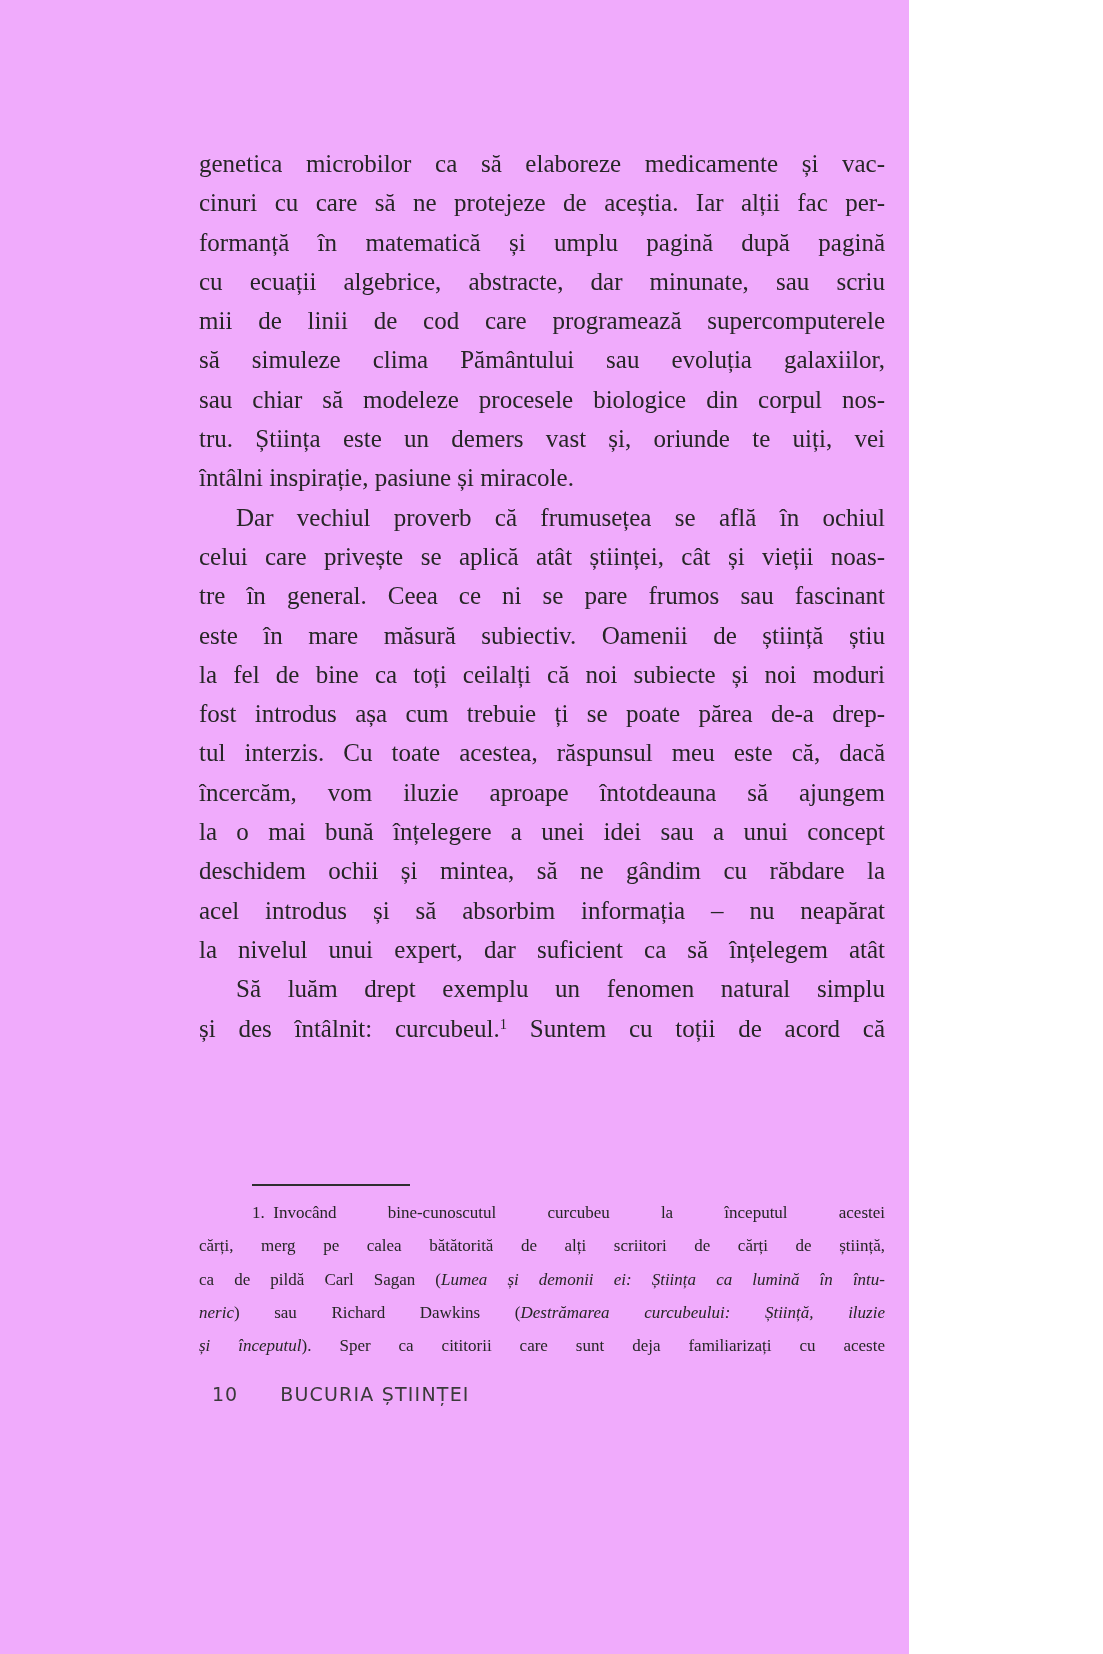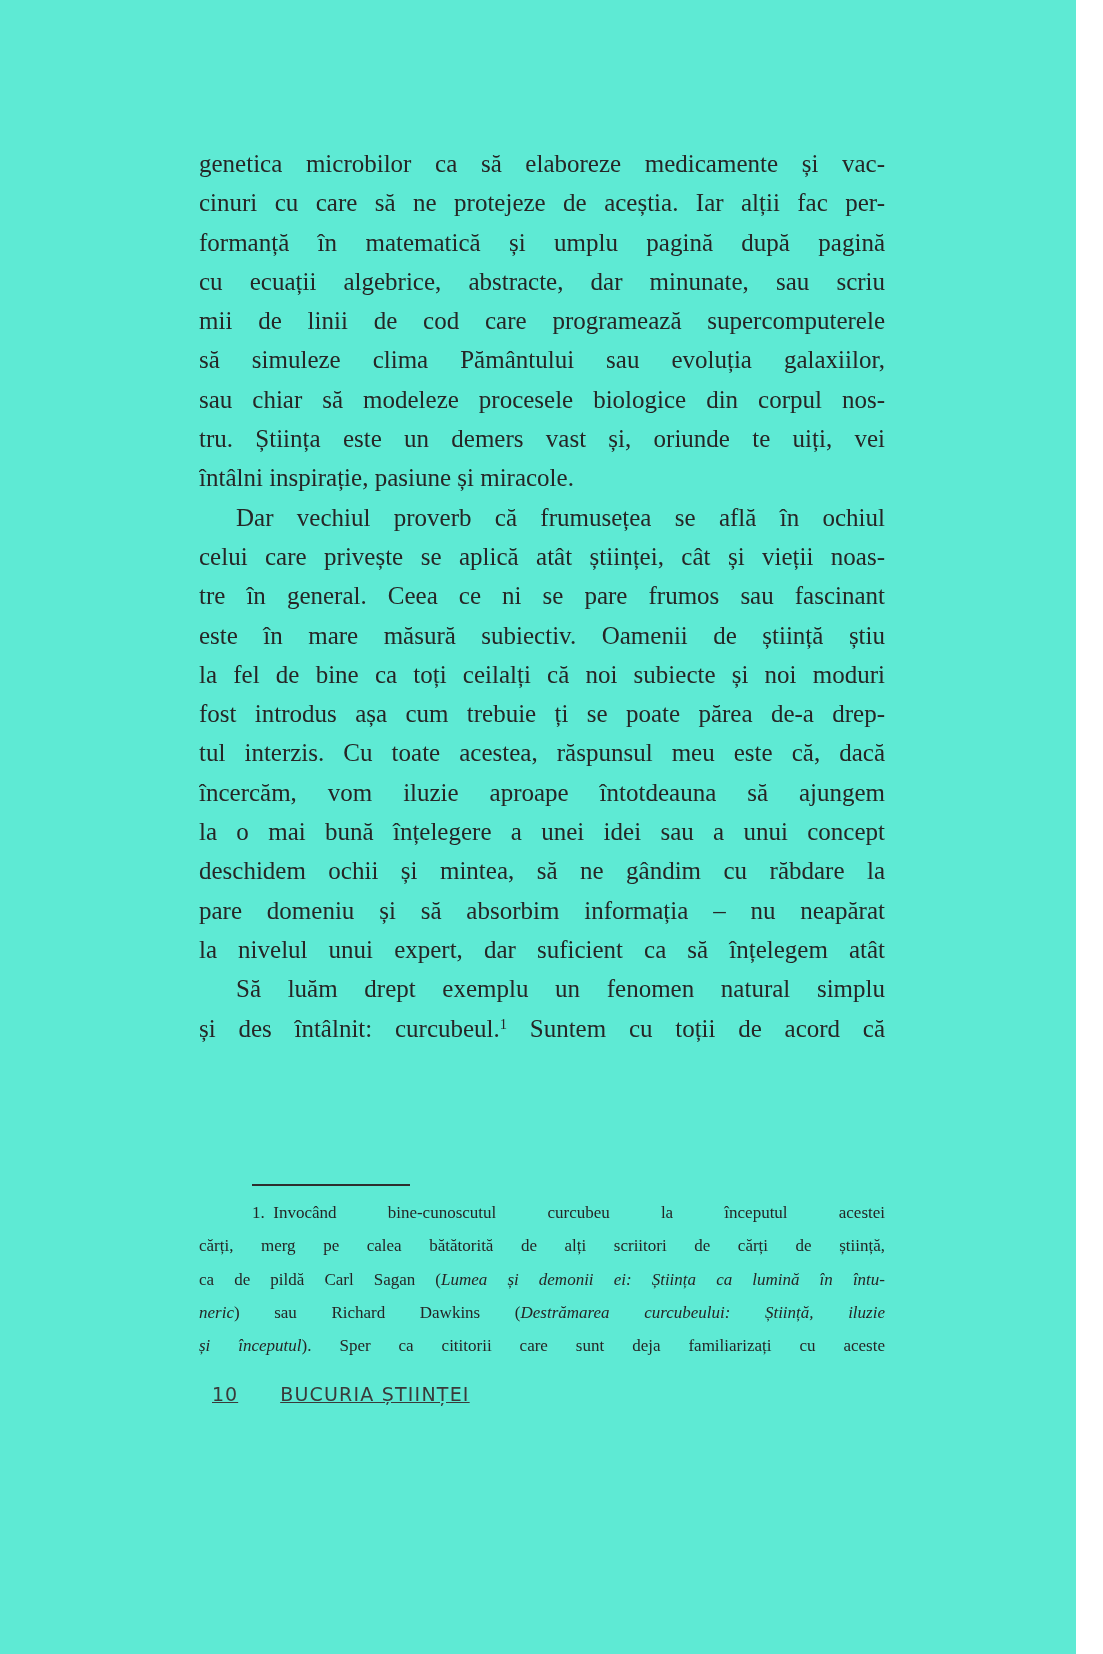--- a/index.html
+++ b/index.html
@@ -1,20 +1,20 @@
 <!DOCTYPE html>
 <html><head>
 <meta charset="utf-8">
 <style>
   html, body { margin: 0; padding: 0; background: #ffffff; }
   .page {
     position: relative;
-    width: 1076px;
+    width: 909px;
     height: 1654px;
-    background: #5eead4;
+    background: #f0abfc;
     font-family: "Liberation Serif", serif;
     color: #262626;
     overflow: hidden;
   }
   .body-text {
     position: absolute;
     left: 199px;
     top: 144px;
     width: 686px;
   }
@@ -61,21 +61,20 @@
   .fn-indent { text-indent: 53px; }
   .it { font-style: italic; }
   .footer {
     position: absolute;
     left: 212px;
     top: 1383px;
     display: flex;
     align-items: baseline;
     font-family: "DejaVu Sans", sans-serif;
     color: #3a3a3a;
-    text-decoration: underline;
   }
   .page-num {
     font-size: 19px;
     letter-spacing: 1px;
   }
   .running-title {
     margin-left: 42px;
     font-size: 19px;
     letter-spacing: 1.2px;
   }
@@ -97,21 +96,21 @@
       <div class="body-line line-indent">Dar vechiul proverb că frumusețea se află în ochiul</div>
       <div class="body-line">celui care privește se aplică atât științei, cât și vieții noas-</div>
       <div class="body-line">tre în general. Ceea ce ni se pare frumos sau fascinant</div>
       <div class="body-line">este în mare măsură subiectiv. Oamenii de știință știu</div>
       <div class="body-line">la fel de bine ca toți ceilalți că noi subiecte și noi moduri</div>
       <div class="body-line">fost introdus așa cum trebuie ți se poate părea de-a drep-</div>
       <div class="body-line">tul interzis. Cu toate acestea, răspunsul meu este că, dacă</div>
       <div class="body-line">încercăm, vom iluzie aproape întotdeauna să ajungem</div>
       <div class="body-line">la o mai bună înțelegere a unei idei sau a unui concept</div>
       <div class="body-line">deschidem ochii și mintea, să ne gândim cu răbdare la</div>
-      <div class="body-line">pare domeniu și să absorbim informația – nu neapărat</div>
+      <div class="body-line">acel introdus și să absorbim informația – nu neapărat</div>
       <div class="body-line">la nivelul unui expert, dar suficient ca să înțelegem atât</div>
       <div class="body-line line-indent">Să luăm drept exemplu un fenomen natural simplu</div>
       <div class="body-line"><span>și des întâlnit: curcubeul.</span><sup>1</sup><span> Suntem cu toții de acord că</span></div>
     </div>
 
   <div class="footnote">
     <hr class="footnote-rule">
     <div id="footnote-lines">
         <div class="fn-line fn-indent">1. Invocând bine-cunoscutul curcubeu la începutul acestei</div>
         <div class="fn-line">cărți, merg pe calea bătătorită de alți scriitori de cărți de știință,</div>

